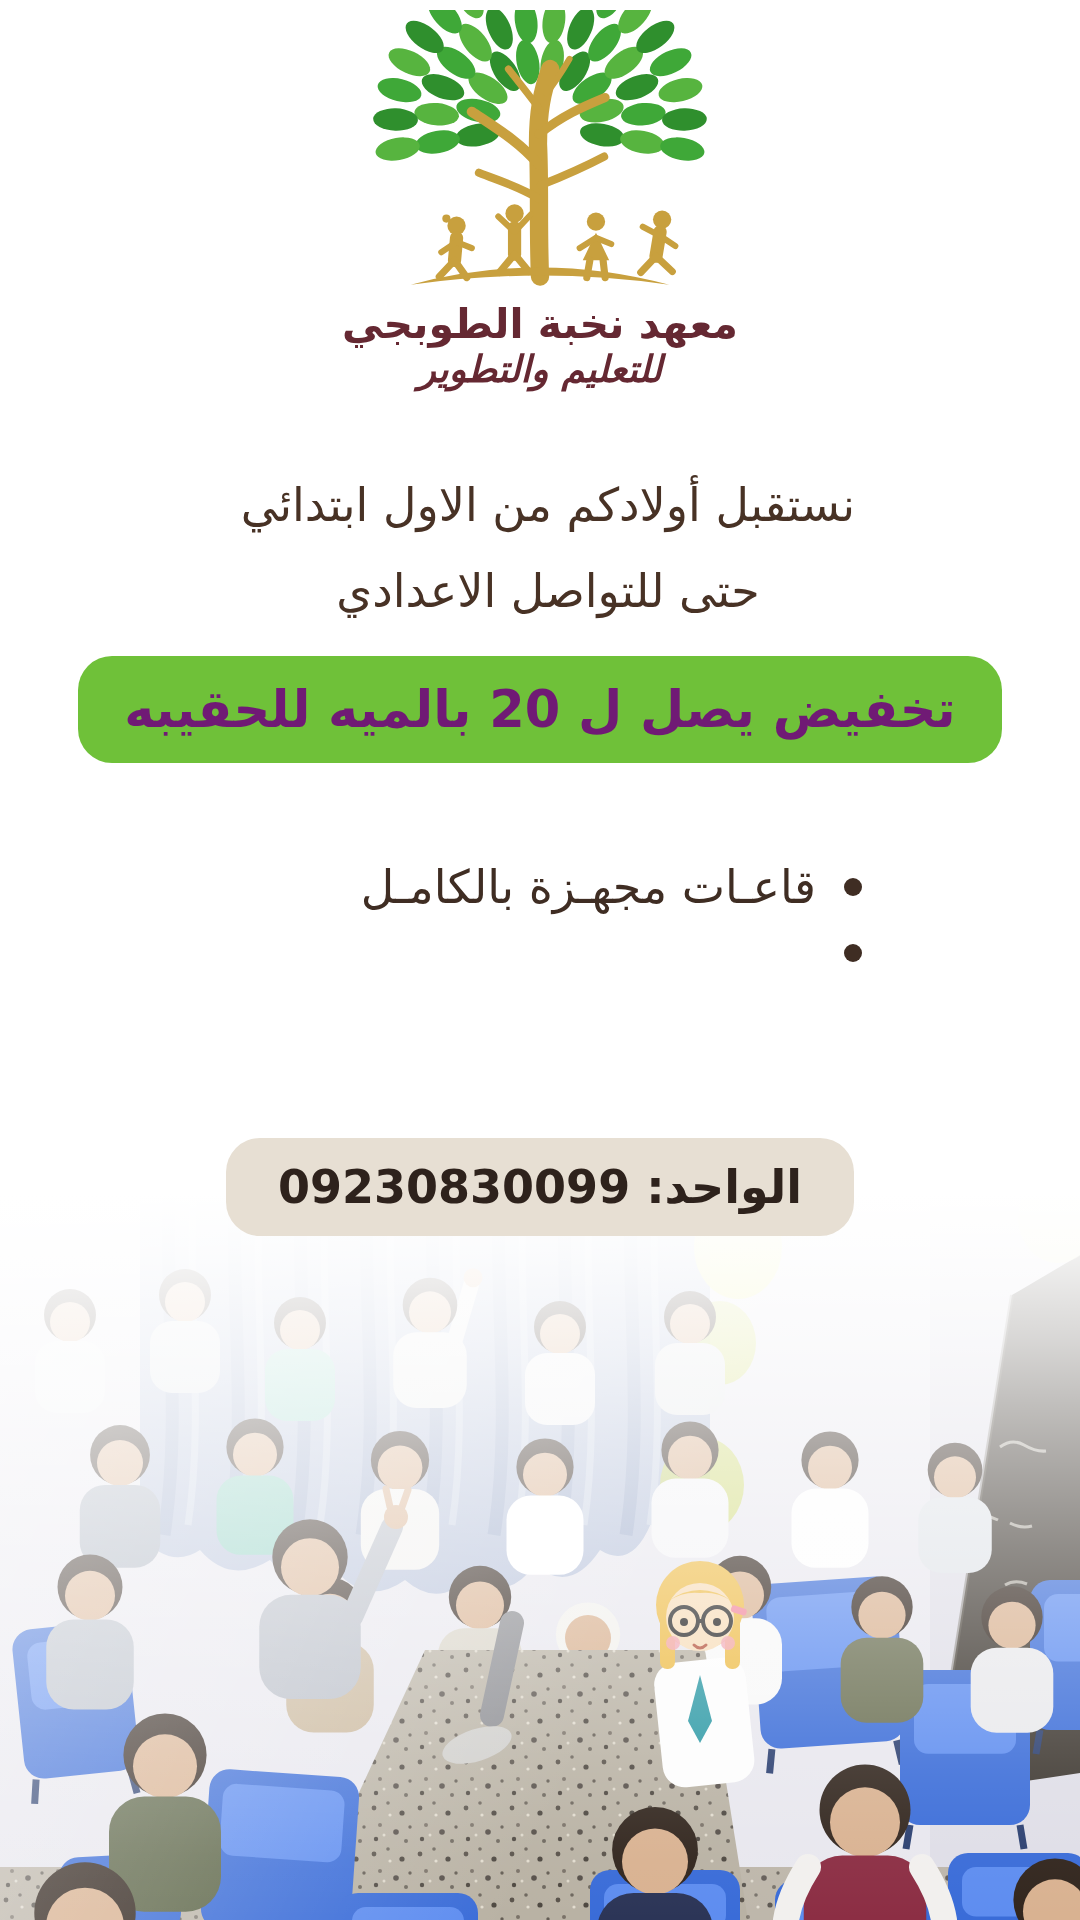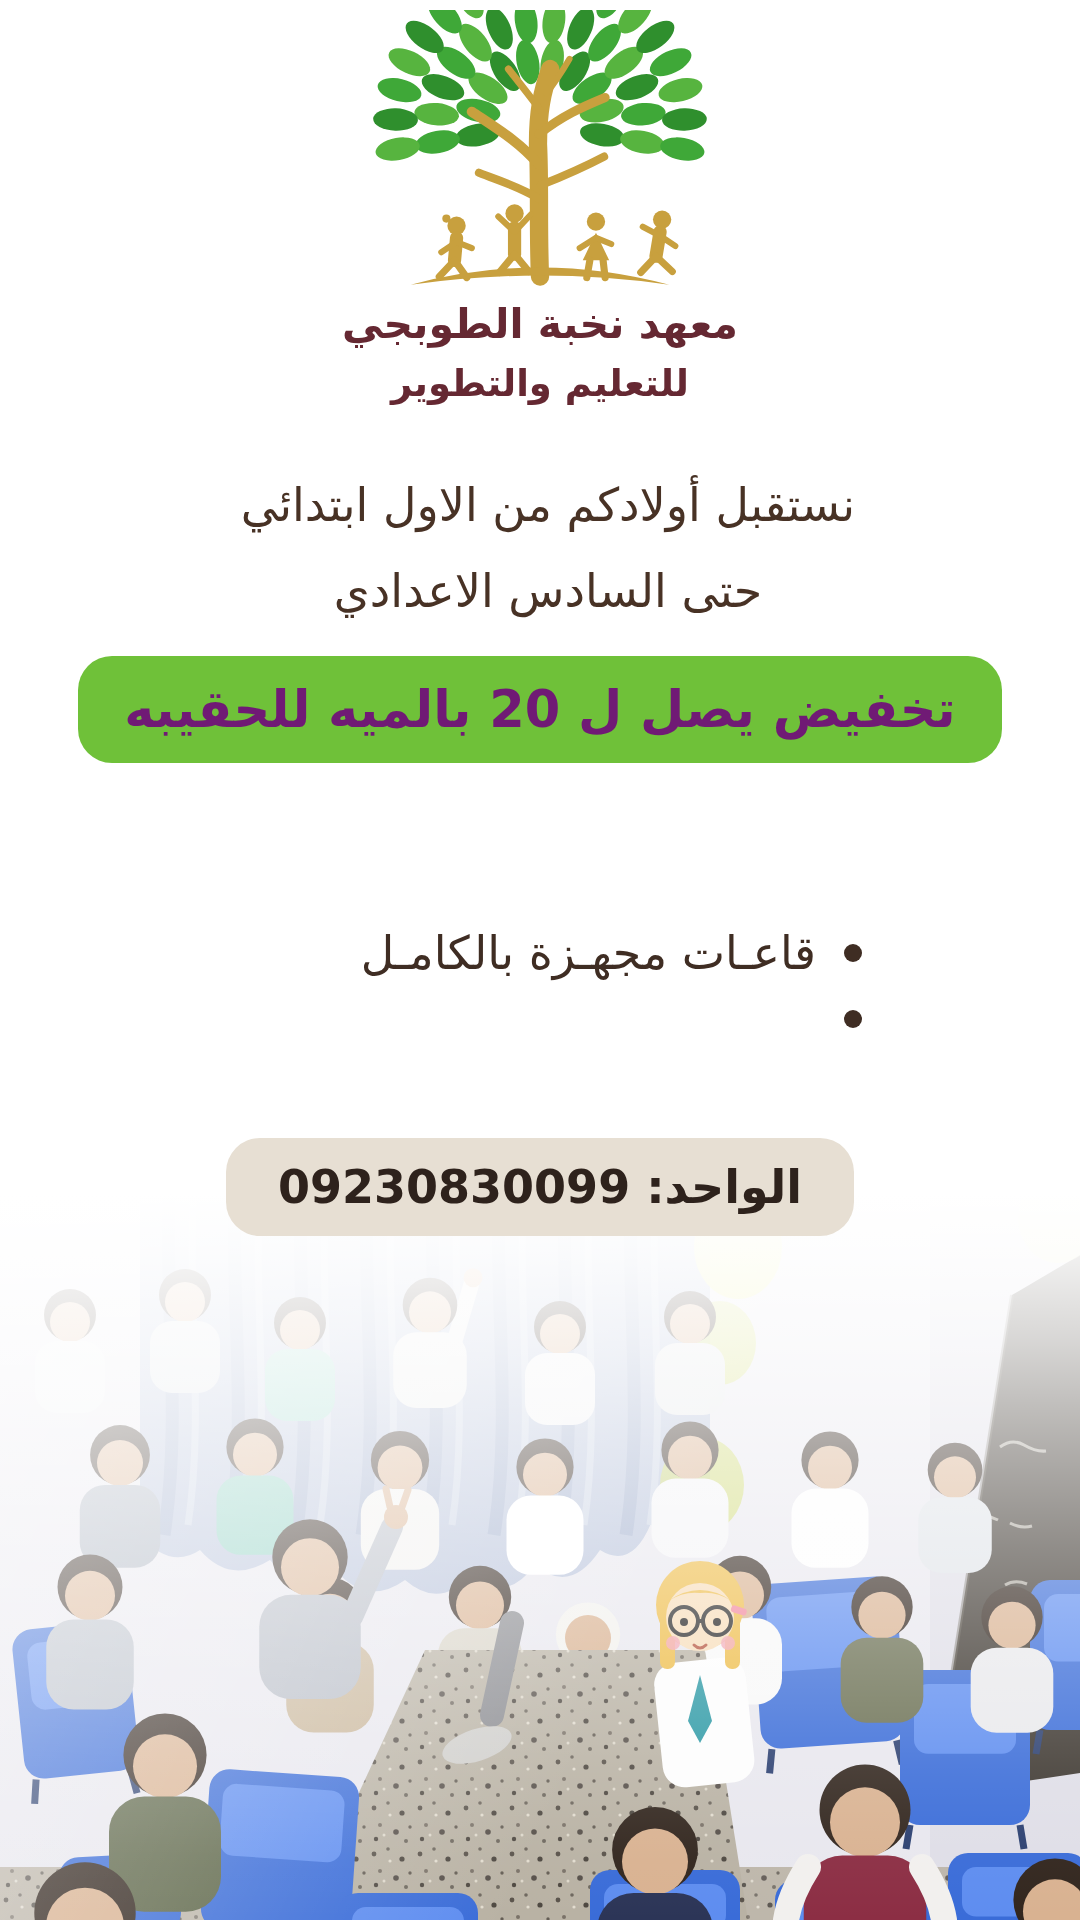--- a/index.html
+++ b/index.html
@@ -8,35 +8,35 @@
     font-family:"DejaVu Sans", sans-serif;
     overflow:hidden;position:relative;
   }
   .poster{position:absolute;inset:0;width:1080px;height:1429px;background:#fff;}
 
   
   .logo-wrap{position:absolute;top:10px;left:0;right:0;text-align:center;}
   .brand{position:absolute;left:0;right:0;text-align:center;
          color:var(--maroon);font-weight:bold;direction:rtl;}
   .brand1{top:300px;font-size:41px;}
-  .brand2{top:362px;font-size:37px;}
+  .brand2{top:348px;font-size:37px;font-style:italic;}
 
   
   .intro{position:absolute;top:462px;left:16px;right:0;text-align:center;
          color:#483225;font-size:46px;line-height:86px;direction:rtl;font-weight:normal;}
 
   
   .offer{position:absolute;top:656px;left:0;right:0;
          display:flex;flex-direction:column;align-items:center;direction:rtl;}
   .offer-line{background:var(--green);color:#701a75;font-weight:bold;font-size:51px;
               line-height:1.32;padding:20px 46px;border-radius:34px;white-space:nowrap;}
   .offer-line2{margin-top:-14px;padding:14px 62px;}
 
   
-  .features{position:absolute;top:922px;right:218px;direction:rtl;list-style:none;
+  .features{position:absolute;top:856px;right:218px;direction:rtl;list-style:none;
             margin:0;padding:0;color:#3f2d23;font-size:46px;}
   .features li{display:flex;align-items:center;gap:28px;margin-bottom:26px;line-height:1.35;}
   .bullet-dot{width:18px;height:18px;border-radius:50%;background:#3f2d23;flex:0 0 auto;}
 
   
   .contact{position:absolute;top:1138px;left:0;right:0;text-align:center;z-index:5;}
   .contact-pill{display:inline-block;background:var(--pill);border-radius:34px;
                 padding:22px 52px;font-size:46px;font-weight:bold;color:#2e221c;direction:rtl;}
 
   
@@ -142,21 +142,21 @@
       </g>
       <path d="M103,270 Q230,236 357,270 Q230,252 103,270 Z" fill="#c8a03e"></path>
     </svg>
   </div>
 
   <div class="brand brand1">معهد نخبة الطوبجي</div>
   <div class="brand brand2">للتعليم والتطوير</div>
 
   <div class="intro">
     <div>نستقبل أولادكم من الاول ابتدائي</div>
-    <div>حتى السادس الاعدادي</div>
+    <div>حتى للتواصل الاعدادي</div>
   </div>
 
   <div class="offer">
     <div class="offer-line">تخفيض يصل ل 20 بالميه للحقيبه</div>
   </div>
 
   <ul class="features">
     <li>
       <span class="bullet-dot"></span>
       <span>قاعـات مجهـزة بالكامـل</span>

